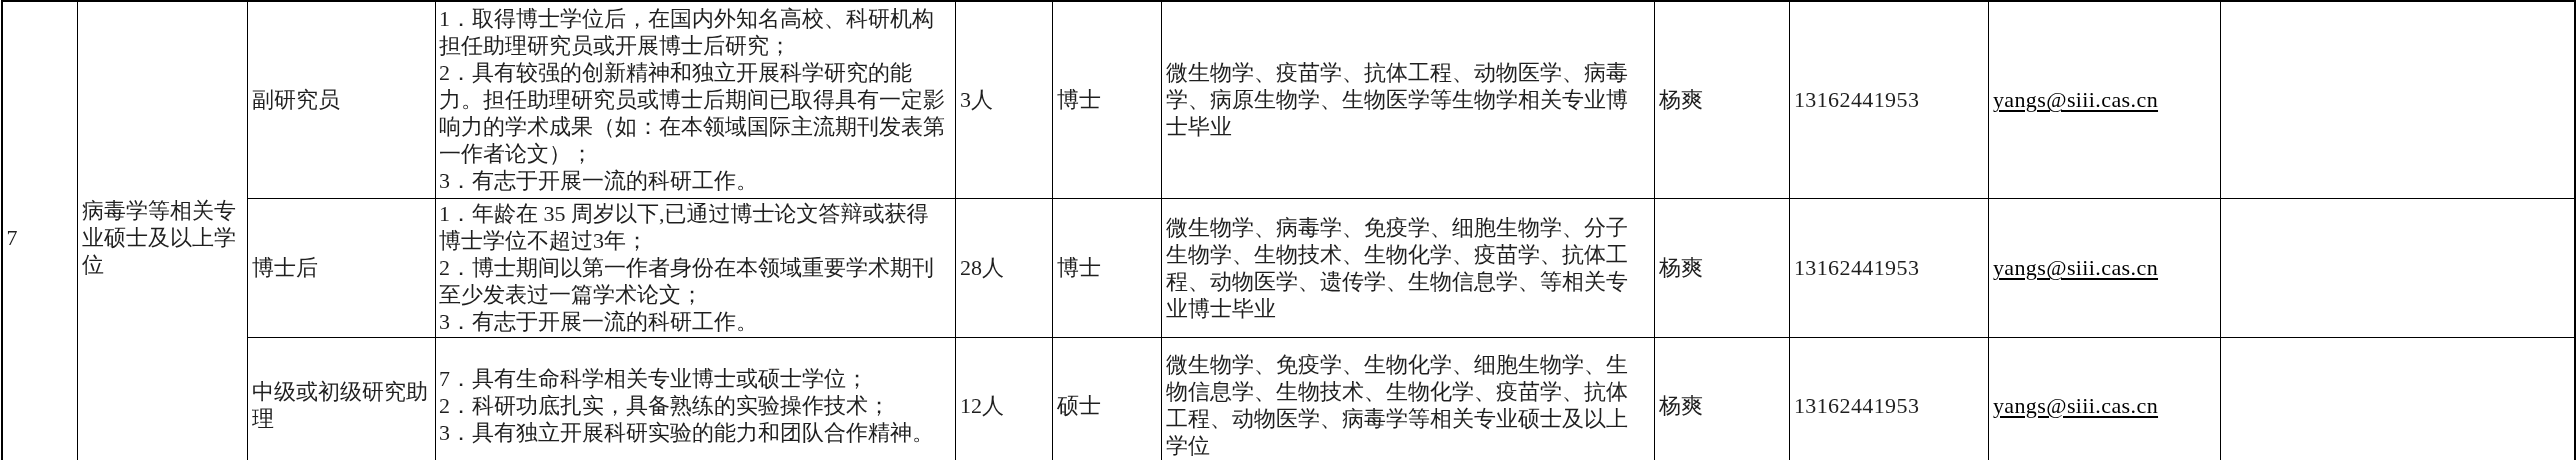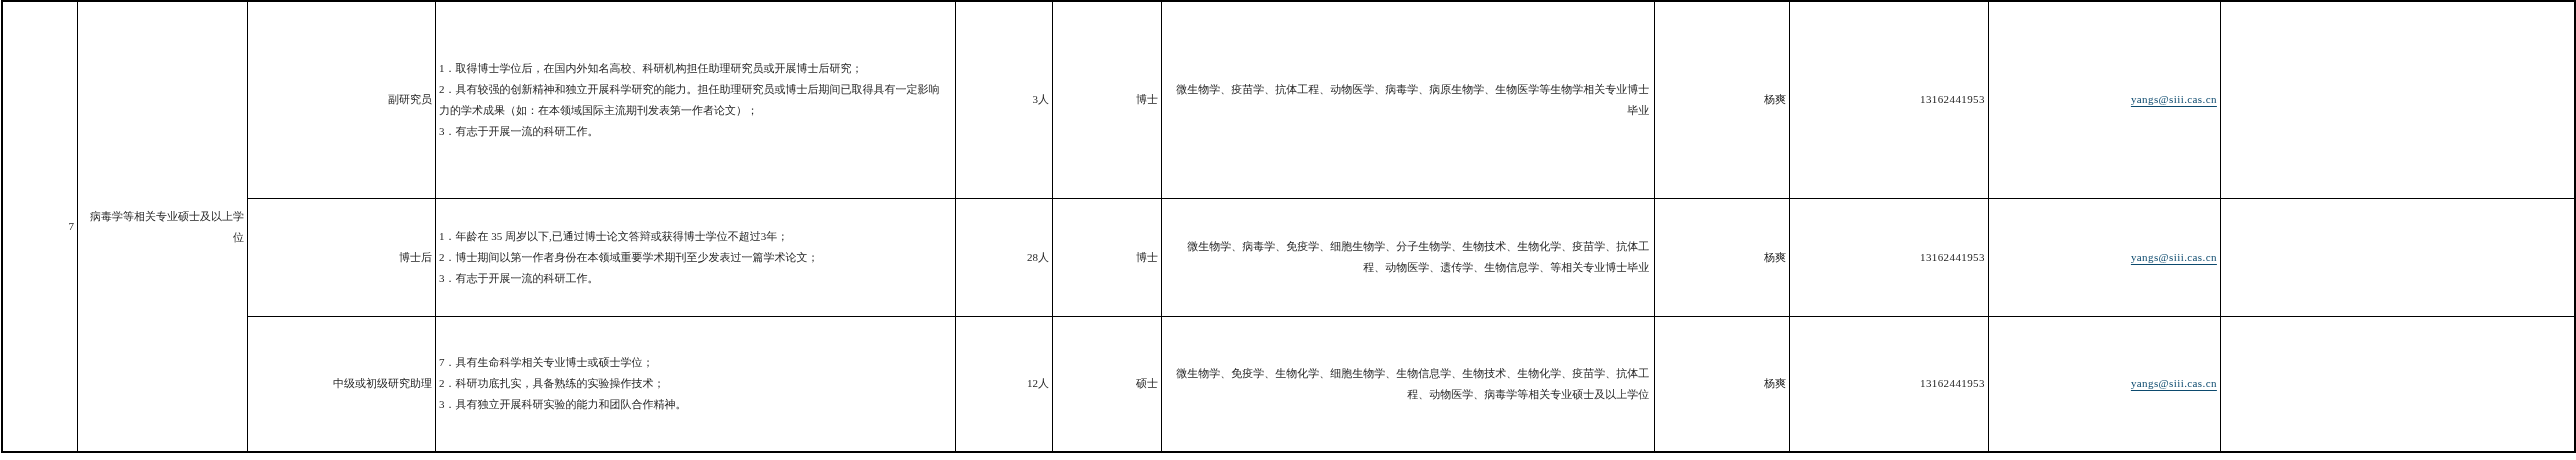--- a/index.html
+++ b/index.html
@@ -19,47 +19,47 @@
     position: absolute;
     top: 0;
     left: 0.9px;
     width: 2574px;
     border-collapse: collapse;
     table-layout: fixed;
     border: 2.6px solid #000000;
   }
   table.recruit td {
     border: 1.7px solid #000000;
-    font-size: 11px;
-    line-height: 21px;
+    font-size: 22px;
+    line-height: 27px;
     color: #1f1f1f;
     vertical-align: middle;
     overflow: hidden;
     word-break: break-all;
   }
   td.c {
-    text-align: right;
+    text-align: left;
     padding: 1.7px 3.5px;
     font-family: Liberation Serif, serif;
   }
   td.req {
     text-align: left;
     padding: 1.7px 5.2px 1.7px 2.6px;
     white-space: pre-wrap;
     line-height: 19px;
   }
   td.majors {
-    text-align: right;
+    text-align: left;
     padding: 1.7px 5.2px 1.7px 3.5px;
     line-height: 19px;
   }
   .email-link {
     text-decoration: underline;
     text-underline-offset: 2.6px;
-    color: #0c4a6e;
+    color: #000000;
     letter-spacing: 0.4px;
   }
   td.phone {
     letter-spacing: 0.4px;
   }
 </style>
 </head>
 <body>
 
 <div class="page">

